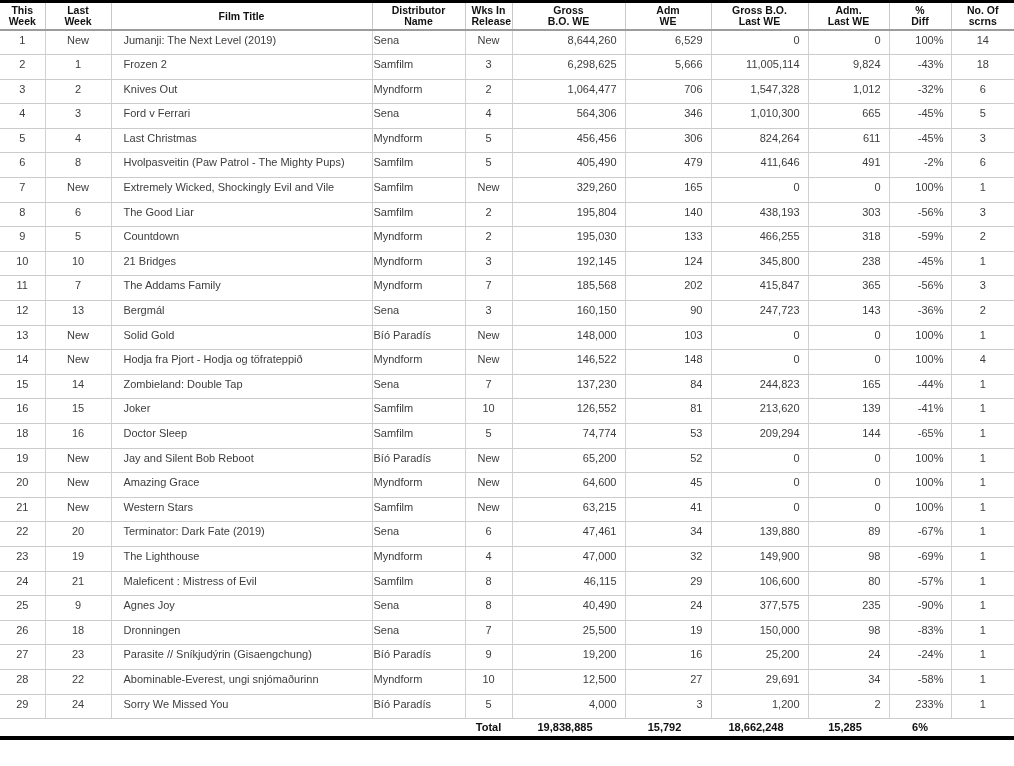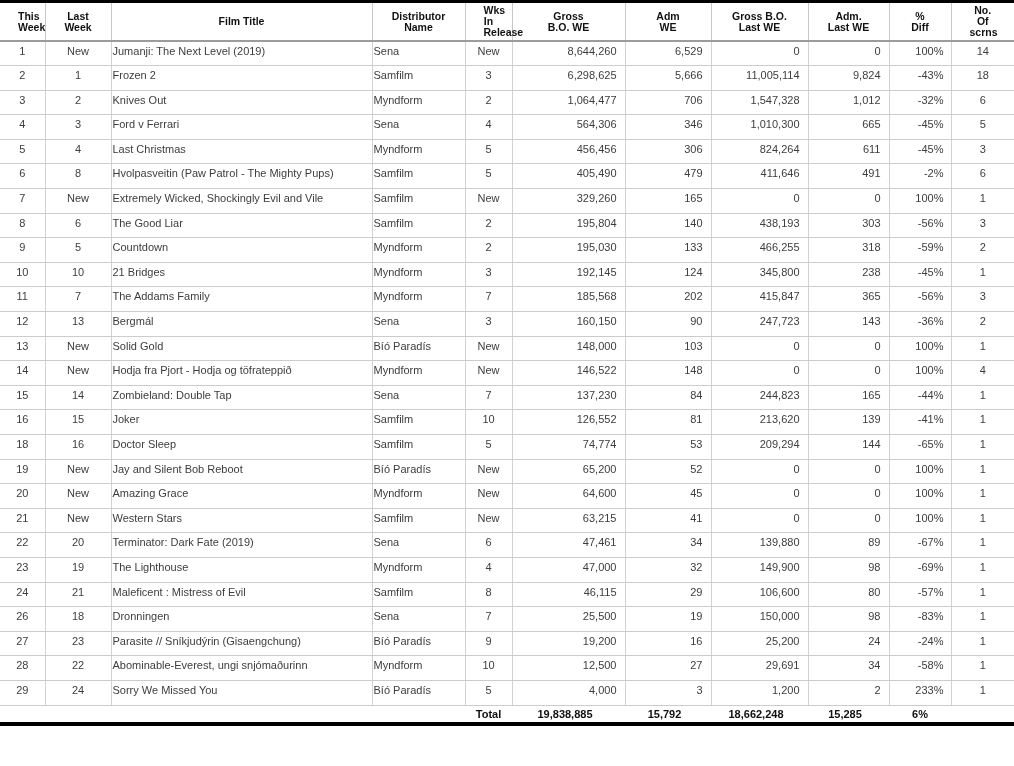--- a/index.html
+++ b/index.html
@@ -16,42 +16,42 @@
     width: 100%;
   }
   thead th {
     font-size: 10.5px;
     font-weight: bold;
     color: #111111;
     white-space: pre-line;
     line-height: 11px;
     vertical-align: middle;
     text-align: center;
-    padding: 2px 18px;
+    padding: 2px 6px;
     border-right: 1px solid #c8c8c8;
     border-bottom: 2px solid #9c9c9c;
     height: 20px;
     box-sizing: border-box;
     margin-top: 28px;
   }
   thead th:last-child, tbody td:last-child { border-right: none; }
   tbody td {
     font-size: 11px;
     color: #3d3d3d;
     height: 24.6px;
     box-sizing: border-box;
     vertical-align: top;
     padding-top: 3px;
     border-right: 1px solid #d2d2d2;
     border-bottom: 1px solid #cccccc;
     overflow: hidden;
     white-space: nowrap;
   }
   .c0, .c1, .c4, .c10 { text-align: center; }
-  .c2 { text-align: left; padding-left: 1px; }
+  .c2 { text-align: left; padding-left: 12px; }
   .c3 { text-align: left; }
   .c5, .c6, .c7, .c8 { text-align: right; padding-right: 8px; }
   .c9 { text-align: right; padding-right: 7px; }
   tfoot td {
     font-size: 11px;
     font-weight: bold;
     color: #111111;
     height: 17px;
     box-sizing: border-box;
     vertical-align: middle;
@@ -419,20 +419,33 @@
     <td class="c3">Samfilm</td>
     <td class="c4">8</td>
     <td class="c5">46,115</td>
     <td class="c6">29</td>
     <td class="c7">106,600</td>
     <td class="c8">80</td>
     <td class="c9">-57%</td>
     <td class="c10">1</td>
   </tr>
 
+  <tr>
+    <td class="c0">25</td>
+    <td class="c1">9</td>
+    <td class="c2">Agnes Joy</td>
+    <td class="c3">Sena</td>
+    <td class="c4">8</td>
+    <td class="c5">40,490</td>
+    <td class="c6">24</td>
+    <td class="c7">377,575</td>
+    <td class="c8">235</td>
+    <td class="c9">-90%</td>
+    <td class="c10">1</td>
+  </tr>
 
   <tr>
     <td class="c0">26</td>
     <td class="c1">18</td>
     <td class="c2">Dronningen</td>
     <td class="c3">Sena</td>
     <td class="c4">7</td>
     <td class="c5">25,500</td>
     <td class="c6">19</td>
     <td class="c7">150,000</td>

